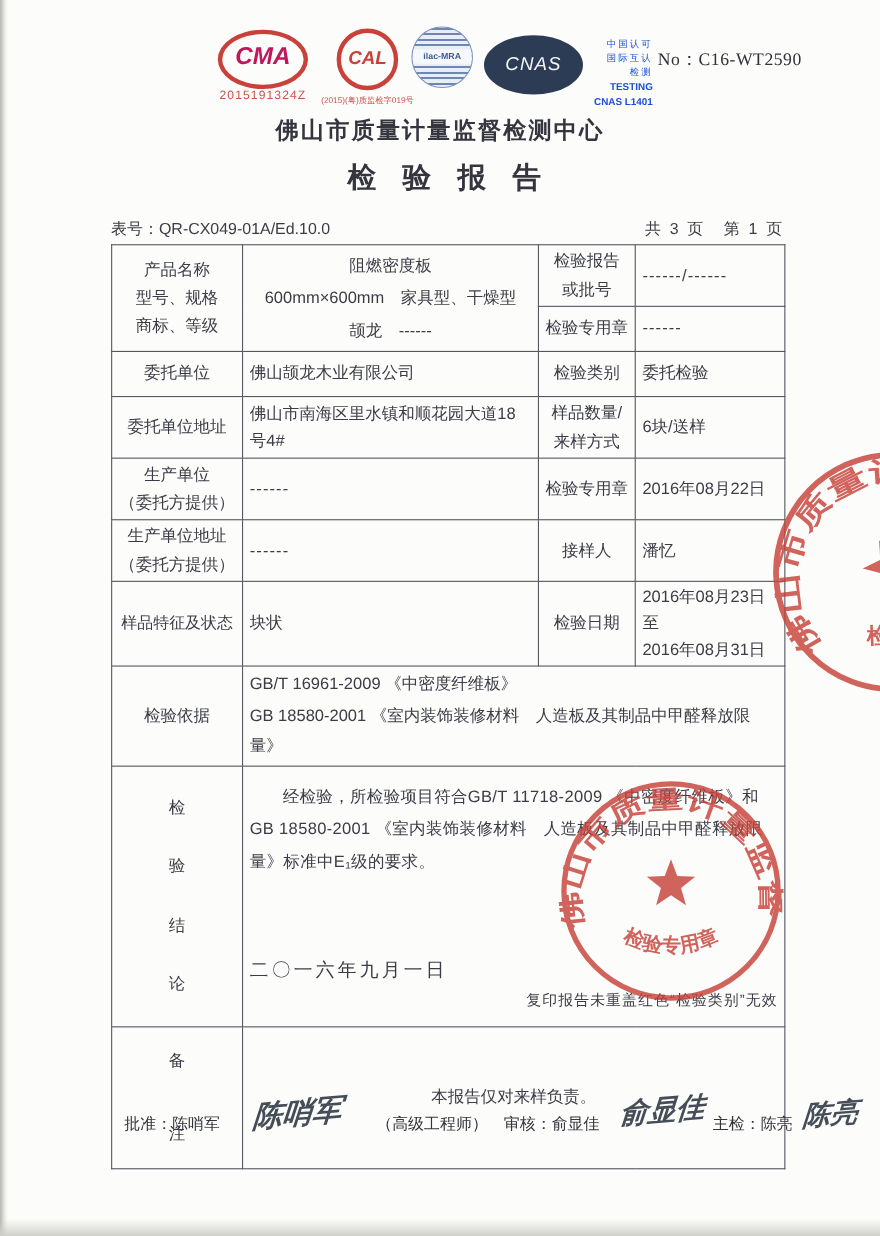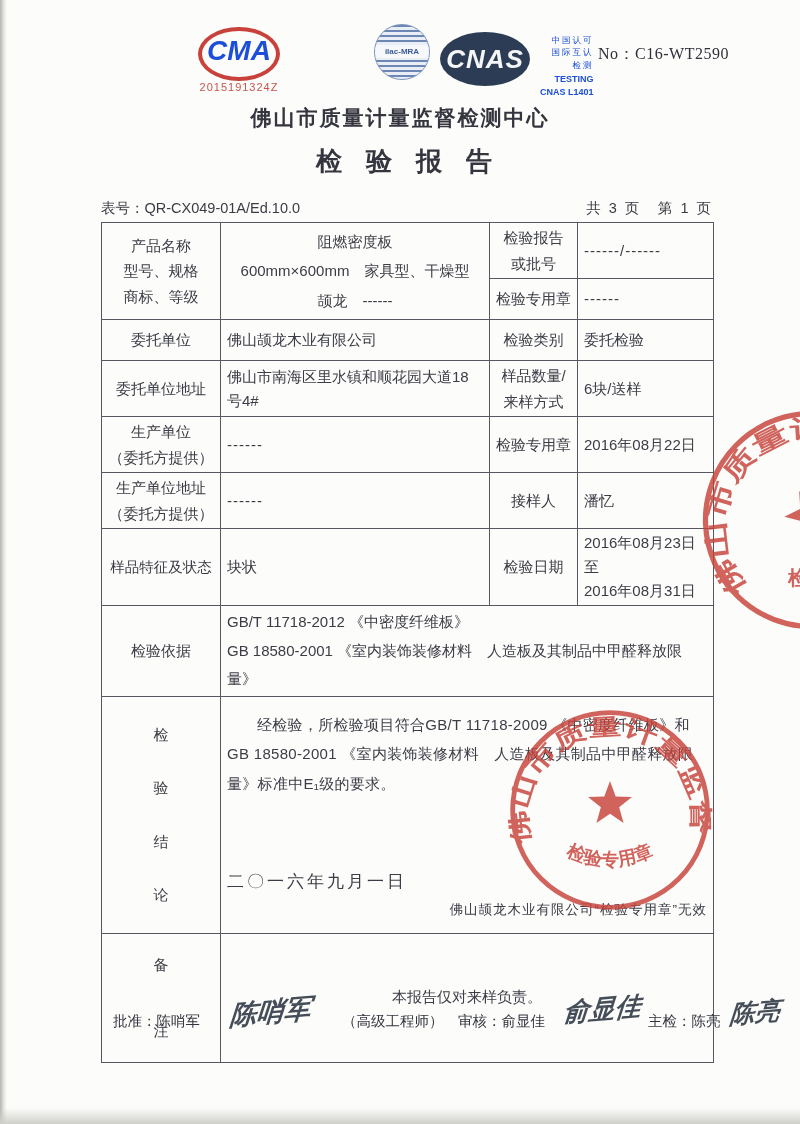--- a/index.html
+++ b/index.html
@@ -16,32 +16,32 @@
   .page::after{ 
     content:"";position:absolute;left:0;bottom:0;width:100%;height:16px;
     background:linear-gradient(0deg,#cfcfca,rgba(255,255,255,0));z-index:9;pointer-events:none;
   }
   .ml{white-space:pre-line;}
   
   .hdr-item{position:absolute;text-align:center;}
   .fqm-box{width:58px;height:36px;background:#44619e;border:2px solid #3a5694;border-radius:3px;
     color:#f2f5fb;font-weight:bold;font-size:20px;line-height:34px;letter-spacing:1px;margin:0 auto;}
   .fqm-cap{color:#5a74a8;font-size:9px;margin-top:5px;letter-spacing:1px;}
-  .cma-oval{width:74px;height:46px;border:4px solid #c8423b;border-radius:50%;color:#1d4ed8;
-    font-weight:bold;font-size:28px;line-height:40px;font-style:italic;letter-spacing:0;margin:0 auto;text-align:center;}
+  .cma-oval{width:74px;height:46px;border:4px solid #c8423b;border-radius:50%;color:#be185d;
+    font-weight:bold;font-size:22px;line-height:40px;font-style:italic;letter-spacing:0;margin:0 auto;text-align:center;}
   .cma-num{color:#c8544d;font-size:11px;margin-top:0;letter-spacing:1px;}
   .cal-circ{width:48px;height:48px;border:4px solid #c8423b;border-radius:50%;color:#c8423b;
     font-weight:bold;font-size:17px;line-height:46px;font-style:italic;margin:0 auto;}
   .cal-num{color:#c8544d;font-size:7.5px;margin-top:5px;white-space:nowrap;}
   .ilac-circ{width:54px;height:54px;border-radius:50%;margin:0 auto;position:relative;overflow:hidden;
     background:repeating-linear-gradient(180deg,#6d87b5 0 2px,#e9eef6 2px 5px);border:1px solid #7d93bb;}
   .ilac-band{position:absolute;left:0;top:20px;width:100%;height:13px;background:#f6f8fb;
     color:#3d5c96;font-size:8px;font-weight:bold;line-height:13px;}
   .cnas-oval{width:90px;height:54px;background:#2c3c55;border-radius:50%;color:#f4f6f8;
-    font-weight:bold;font-size:26px;line-height:54px;letter-spacing:1px;font-style:italic;margin:0 auto;}
+    font-weight:normal;font-size:17px;line-height:54px;letter-spacing:1px;font-style:italic;margin:0 auto;}
   .cnas-cap{position:absolute;left:100px;top:2px;text-align:right;color:#1d4ed8;}
   .cnas-cap .cn{font-size:8.5px;line-height:1.45;letter-spacing:2px;}
   .cnas-cap .en{font-size:9px;line-height:1.4;font-weight:bold;margin-top:2px;letter-spacing:0;}
   .report-no{position:absolute;left:598px;top:44px;font-family:"Liberation Serif","DejaVu Serif",serif;
     font-size:16px;color:#2f303a;letter-spacing:.5px;}
   
   .center-name{position:absolute;left:0;top:104px;width:100%;text-align:center;
     font-size:21px;font-weight:600;letter-spacing:2px;color:#34353f;}
   .report-title{position:absolute;left:16px;top:144px;width:100%;text-align:center;
     font-size:26px;font-weight:600;letter-spacing:24px;color:#34353f;}
@@ -76,20 +76,24 @@
 <body>
 
 <div class="page">
 
 
   <div class="hdr-item" style="left:198px;top:27px;">
     <div class="cma-oval">CMA</div>
     <div class="cma-num">2015191324Z</div>
   </div>
 
+  <div class="hdr-item" style="left:292px;top:26px;">
+    <div class="cal-circ">CAL</div>
+    <div class="cal-num">(2015)(粤)质监检字019号</div>
+  </div>
 
   <div class="hdr-item" style="left:374px;top:24px;">
     <div class="ilac-circ">
       <div class="ilac-band">ilac-MRA</div>
     </div>
   </div>
 
   <div class="hdr-item" style="left:440px;top:32px;width:180px;">
     <div class="cnas-oval" style="margin:0;">CNAS</div>
     <div class="cnas-cap">
@@ -163,32 +167,32 @@
     </tr>
     <tr style="height:52px;">
       <td class="lab" style="font-size:14.5px;">样品特征及状态</td>
       <td class="val">块状</td>
       <td class="lab">检验日期</td>
       <td class="val ml" style="line-height:1.6;">2016年08月23日至
 2016年08月31日</td>
     </tr>
     <tr style="height:58px;">
       <td class="lab">检验依据</td>
-      <td colspan="3" class="basis ml">GB/T 11718-2012 《中密度纤维板》
+      <td colspan="3" class="basis ml">GB/T 16961-2009 《中密度纤维板》
 GB 18580-2001 《室内装饰装修材料　人造板及其制品中甲醛释放限量》</td>
     </tr>
     <tr style="height:237px;">
       <td class="vlab ml">检
 验
 结
 论</td>
       <td colspan="3" class="concl">
         <div class="concl-p">经检验，所检验项目符合GB/T 11718-2009 《中密度纤维板》和GB 18580-2001 《室内装饰装修材料　人造板及其制品中甲醛释放限量》标准中E₁级的要求。</div>
         <div class="concl-date">二〇一六年九月一日</div>
-        <div class="concl-note">佛山颉龙木业有限公司“检验专用章”无效</div>
+        <div class="concl-note">复印报告未重盖红色“检验类别”无效</div>
       </td>
     </tr>
     <tr style="height:129px;">
       <td class="vlab ml" style="line-height:2.2;">备
 
 注</td>
       <td colspan="3" class="remark">本报告仅对来样负责。</td>
     </tr>
   </tbody>
     </table>

